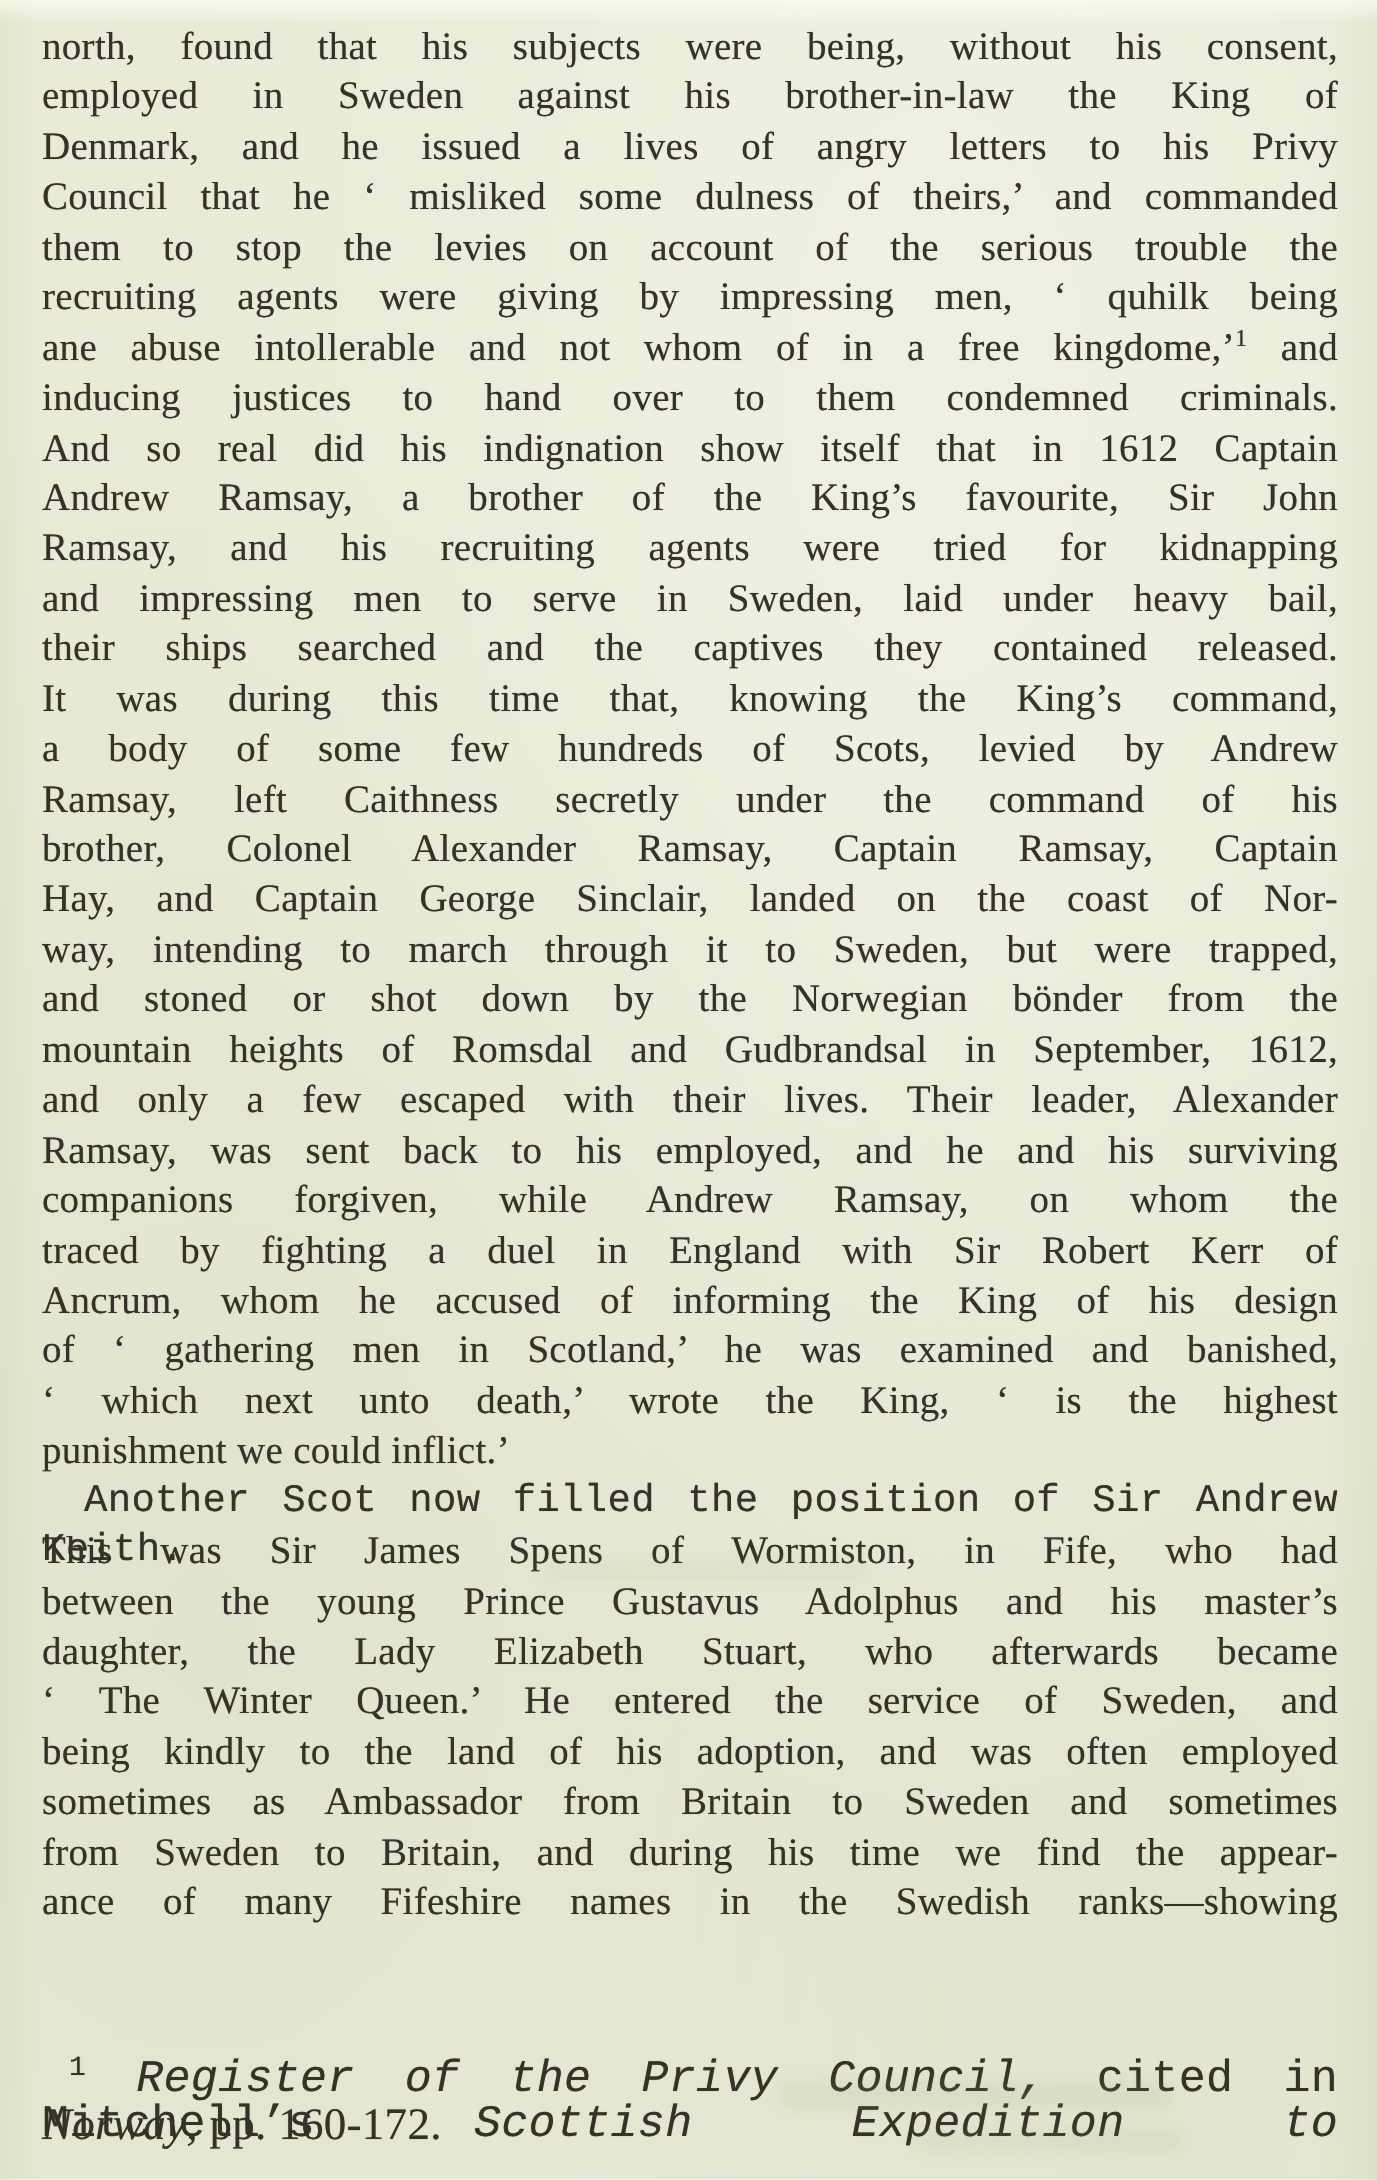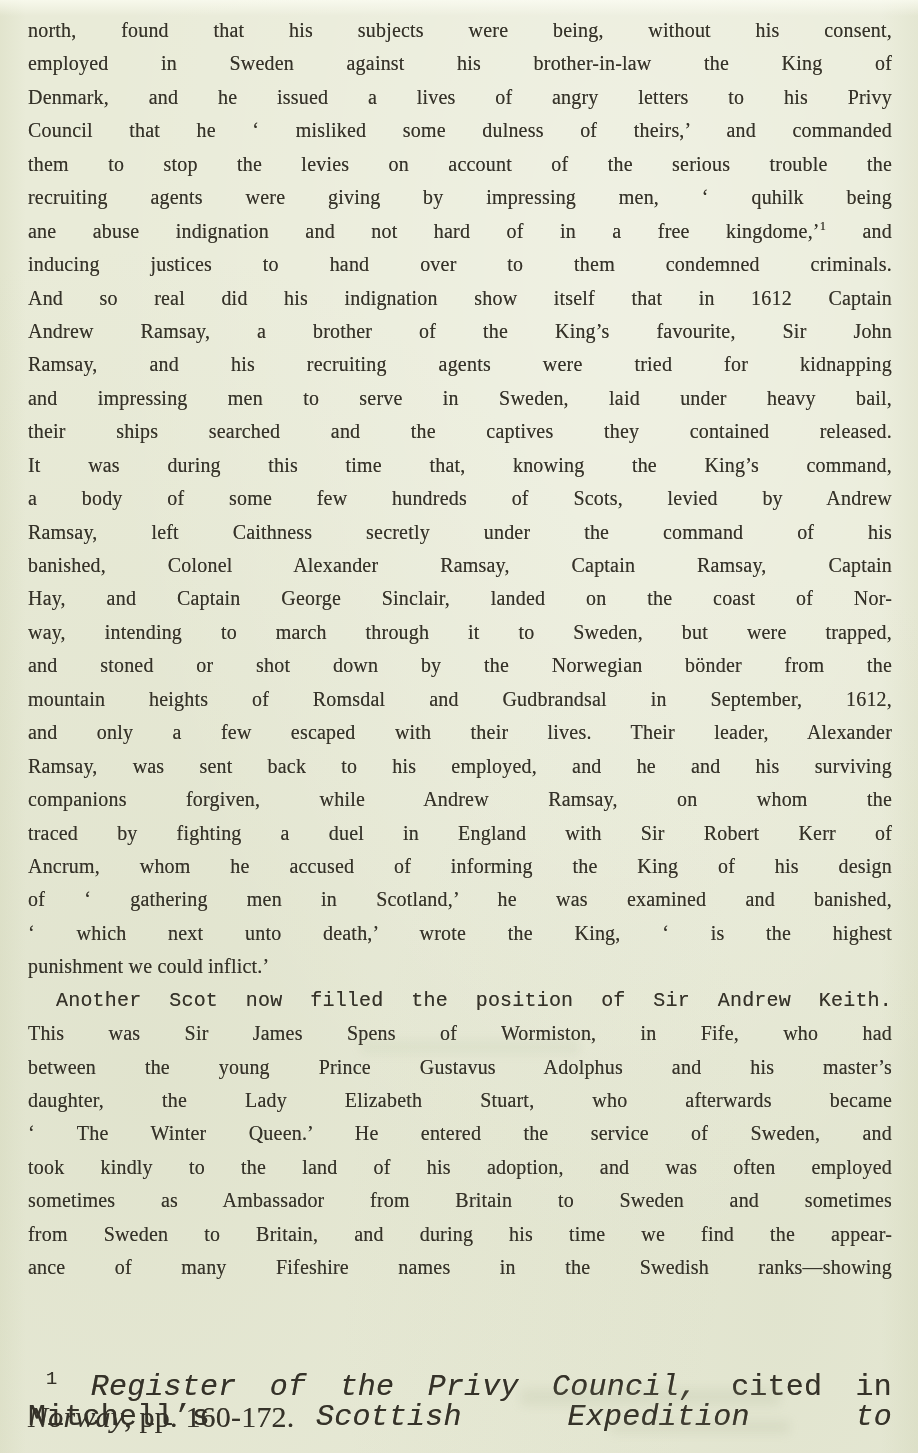--- a/index.html
+++ b/index.html
@@ -20,21 +20,21 @@
       linear-gradient(90deg, rgba(208,212,180,0.30) 0px, rgba(255,255,255,0) 26px, rgba(255,255,255,0) 96%, rgba(203,207,174,0.28) 100%);
     color: #353229;
   }
   .textblock {
     position: absolute;
     left: 28px; right: 26px; top: 14px;
   }
   .line {
     height: 33.45px;
     line-height: 33.45px;
-    font-size: 20px;
+    font-size: 26px;
     text-align: justify;
     text-align-last: justify;
     white-space: normal;
     letter-spacing: 0.2px;
     text-shadow: 0 0 0.5px rgba(45,40,28,0.55);
   }
   .line.last { text-align-last: left; }
   .line.indent { text-indent: 28px; font-family: Liberation Mono, monospace; }
   .footnote {
     position: absolute;
@@ -67,49 +67,49 @@
 <body>
 
 <div class="page">
   <div class="textblock">
       <div class="line"><span>north, found that his subjects were being, without his consent,</span></div>
       <div class="line"><span>employed in Sweden against his brother-in-law the King of</span></div>
       <div class="line"><span>Denmark, and he issued a lives of angry letters to his Privy</span></div>
       <div class="line"><span>Council that he ‘ misliked some dulness of theirs,’ and commanded</span></div>
       <div class="line"><span>them to stop the levies on account of the serious trouble the</span></div>
       <div class="line"><span>recruiting agents were giving by impressing men, ‘ quhilk being</span></div>
-      <div class="line"><span>ane abuse indignation and not hard of in a free kingdome,’</span><span class="sup">1</span><span> and</span></div>
+      <div class="line"><span>ane abuse intollerable and not whom of in a free kingdome,’</span><span class="sup">1</span><span> and</span></div>
       <div class="line"><span>inducing justices to hand over to them condemned criminals.</span></div>
       <div class="line"><span>And so real did his indignation show itself that in 1612 Captain</span></div>
       <div class="line"><span>Andrew Ramsay, a brother of the King’s favourite, Sir John</span></div>
       <div class="line"><span>Ramsay, and his recruiting agents were tried for kidnapping</span></div>
       <div class="line"><span>and impressing men to serve in Sweden, laid under heavy bail,</span></div>
       <div class="line"><span>their ships searched and the captives they contained released.</span></div>
       <div class="line"><span>It was during this time that, knowing the King’s command,</span></div>
       <div class="line"><span>a body of some few hundreds of Scots, levied by Andrew</span></div>
       <div class="line"><span>Ramsay, left Caithness secretly under the command of his</span></div>
-      <div class="line"><span>banished, Colonel Alexander Ramsay, Captain Ramsay, Captain</span></div>
+      <div class="line"><span>brother, Colonel Alexander Ramsay, Captain Ramsay, Captain</span></div>
       <div class="line"><span>Hay, and Captain George Sinclair, landed on the coast of Nor-</span></div>
       <div class="line"><span>way, intending to march through it to Sweden, but were trapped,</span></div>
       <div class="line"><span>and stoned or shot down by the Norwegian bönder from the</span></div>
       <div class="line"><span>mountain heights of Romsdal and Gudbrandsal in September, 1612,</span></div>
       <div class="line"><span>and only a few escaped with their lives.  Their leader, Alexander</span></div>
       <div class="line"><span>Ramsay, was sent back to his employed, and he and his surviving</span></div>
       <div class="line"><span>companions forgiven, while Andrew Ramsay, on whom the</span></div>
       <div class="line"><span>traced by fighting a duel in England with Sir Robert Kerr of</span></div>
       <div class="line"><span>Ancrum, whom he accused of informing the King of his design</span></div>
       <div class="line"><span>of ‘ gathering men in Scotland,’ he was examined and banished,</span></div>
       <div class="line"><span>‘ which next unto death,’ wrote the King, ‘ is the highest</span></div>
       <div class="line last"><span>punishment we could inflict.’</span></div>
       <div class="line indent"><span>Another Scot now filled the position of Sir Andrew Keith.</span></div>
       <div class="line"><span>This was Sir James Spens of Wormiston, in Fife, who had</span></div>
       <div class="line"><span>between the young Prince Gustavus Adolphus and his master’s</span></div>
       <div class="line"><span>daughter, the Lady Elizabeth Stuart, who afterwards became</span></div>
       <div class="line"><span>‘ The Winter Queen.’  He entered the service of Sweden, and</span></div>
-      <div class="line"><span>took kindly to the land of his adoption, and was often employed</span></div>
+      <div class="line"><span>being kindly to the land of his adoption, and was often employed</span></div>
       <div class="line"><span>sometimes as Ambassador from Britain to Sweden and sometimes</span></div>
       <div class="line"><span>from Sweden to Britain, and during his time we find the appear-</span></div>
       <div class="line"><span>ance of many Fifeshire names in the Swedish ranks—showing</span></div>
     </div>
   <div class="footnote">
       <div class="line indent"><span class="sup">1</span><span class="it"> Register of the Privy Council,</span><span> cited in Mitchell’s </span><span class="it">Scottish Expedition to</span></div>
       <div class="line last"><span class="it">Norway</span><span>, pp. 160-172.</span></div>
     </div>
   <div class="bleed b1"></div>
   <div class="bleed b2"></div>

